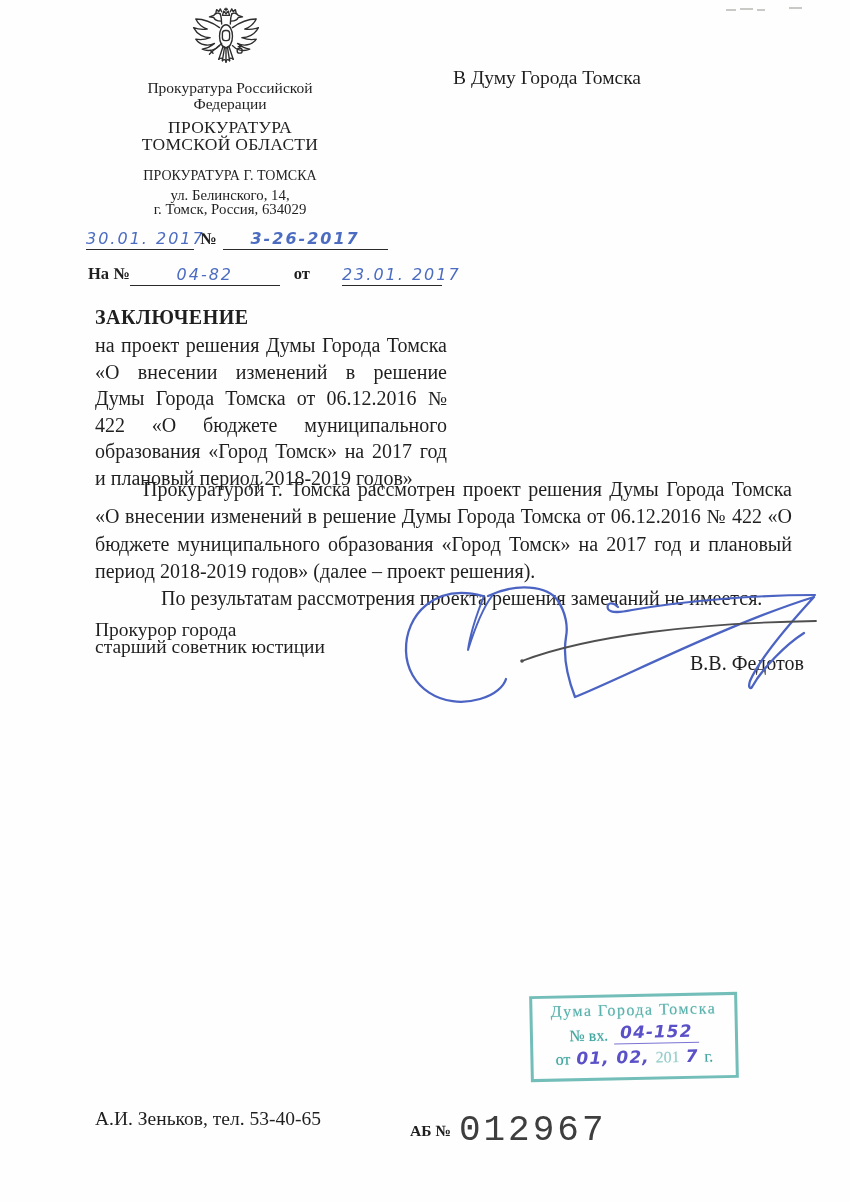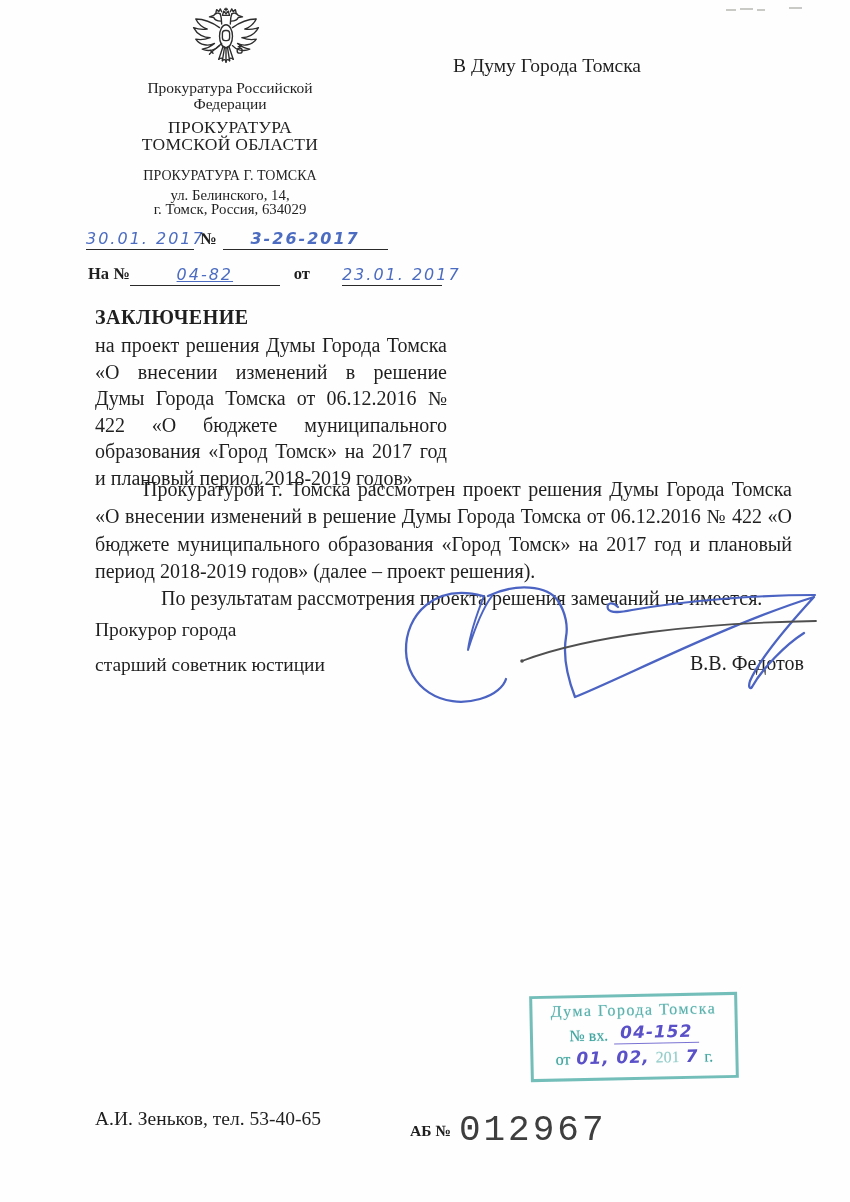--- a/index.html
+++ b/index.html
@@ -7,46 +7,46 @@
         font-family:"Liberation Serif",serif;color:#1f1f1f;overflow:hidden;}
 
   
   .emblem{position:absolute;left:188px;top:6px;width:76px;height:72px;}
   .lh{position:absolute;left:93px;width:274px;text-align:center;font-weight:normal;}
   .lh-federal{top:80px;font-size:15.5px;line-height:15.5px;}
   .lh-regional{top:119px;font-size:17.5px;line-height:16.5px;letter-spacing:.3px;}
   .lh-city{top:168px;font-size:14px;}
   .lh-address{top:189px;font-size:14.8px;line-height:13.5px;}
 
-  .recipient{position:absolute;left:453px;top:55px;font-size:19.5px;}
+  .recipient{position:absolute;left:453px;top:67px;font-size:19.5px;}
 
   
   .ref1{position:absolute;left:86px;top:229px;display:flex;align-items:flex-start;}
   .ref2{position:absolute;left:88px;top:264px;display:flex;align-items:flex-end;}
   .hand{font-family:"DejaVu Sans",sans-serif;font-style:italic;color:#4b6cc1;
         font-size:16px;letter-spacing:2px;white-space:nowrap;}
   .uline{border-bottom:1.6px solid #2a2a2a;text-align:center;padding-bottom:1px;}
   .ref-label{font-weight:bold;font-size:16.5px;padding-bottom:2px;}
-  .w108{width:108px;} .w165{width:165px;font-weight:bold;} .w150{width:150px;text-decoration:underline;} .w100{width:100px;overflow:visible;margin-left:24px;}
+  .w108{width:108px;} .w165{width:165px;font-weight:bold;} .w150{width:150px;} .w100{width:100px;overflow:visible;margin-left:24px;}
   .mx6{margin:0 6px;} .ml14{margin-left:14px;margin-right:8px;}
 
   
   .concl{position:absolute;left:95px;top:306px;width:352px;}
   .concl-title{font-weight:bold;font-size:20px;margin:0 0 3px 0;letter-spacing:.5px;}
   .concl-subject{font-size:20px;line-height:26.5px;text-align:justify;margin:0;}
 
   
   .body-block{position:absolute;left:95px;top:476px;width:697px;font-size:20px;
               line-height:27.3px;text-align:justify;}
   .p1{text-indent:48px;margin:0;}
   .p2{text-indent:66px;margin:0;}
 
   
   .sig-title{position:absolute;left:95px;font-size:19.5px;}
-  .sig-t1{top:619px;} .sig-t2{top:654px;text-align:center;}
+  .sig-t1{top:619px;} .sig-t2{top:636px;text-align:center;}
   .sig-name{position:absolute;left:690px;top:652px;font-size:20px;}
   .sig-svg{position:absolute;left:400px;top:583px;width:450px;height:132px;pointer-events:none;}
 
   
   .stamp{position:absolute;left:530px;top:994px;width:208px;height:86px;
          border:3px solid rgba(57,162,156,.7);transform:rotate(-1.2deg);
          box-sizing:border-box;padding:4px 4px;text-align:center;}
   .stamp-text{color:rgba(50,158,152,.88);text-shadow:0 0 1px rgba(50,158,152,.55);
               font-size:16px;}
   .stamp-line1{letter-spacing:1.5px;opacity:.85;}

